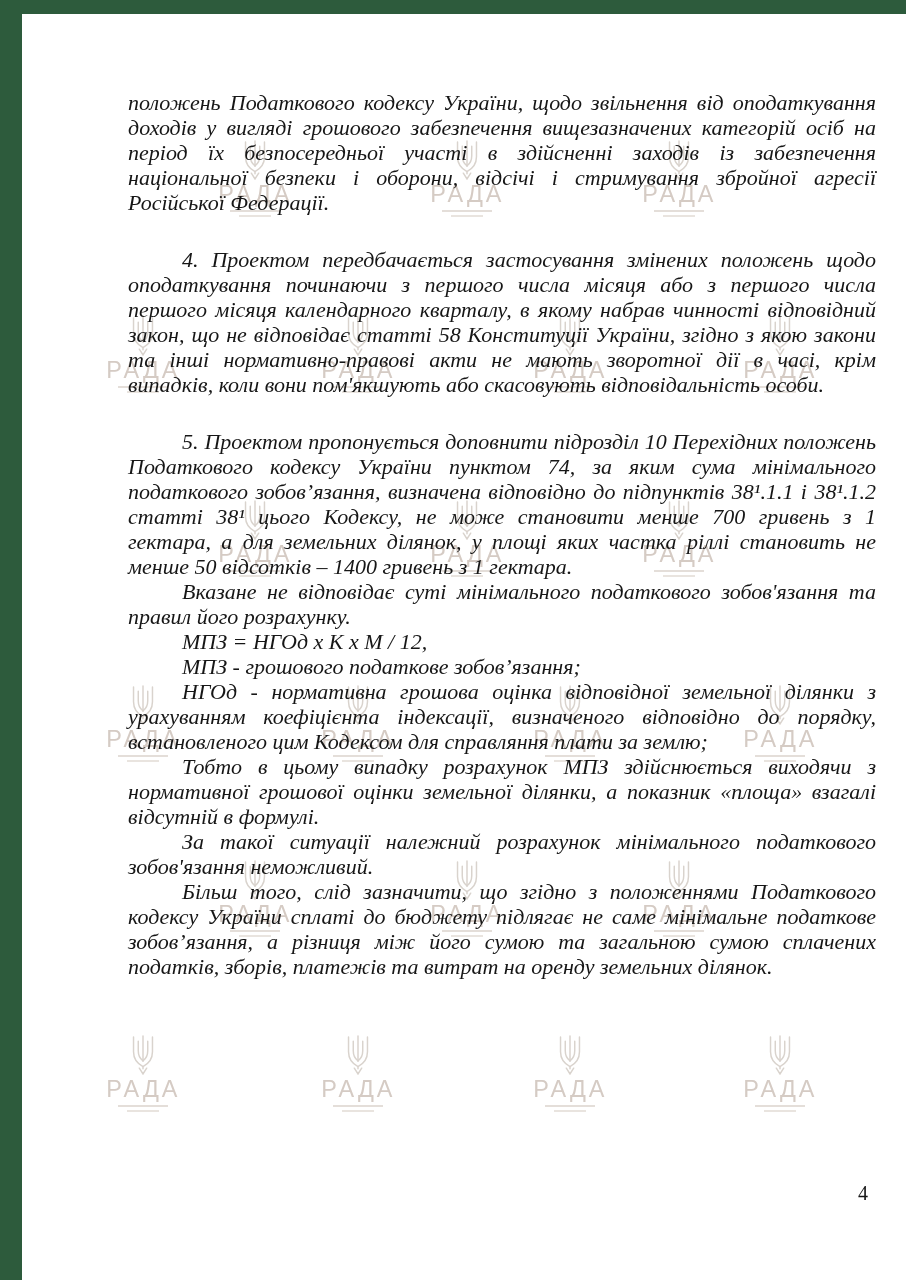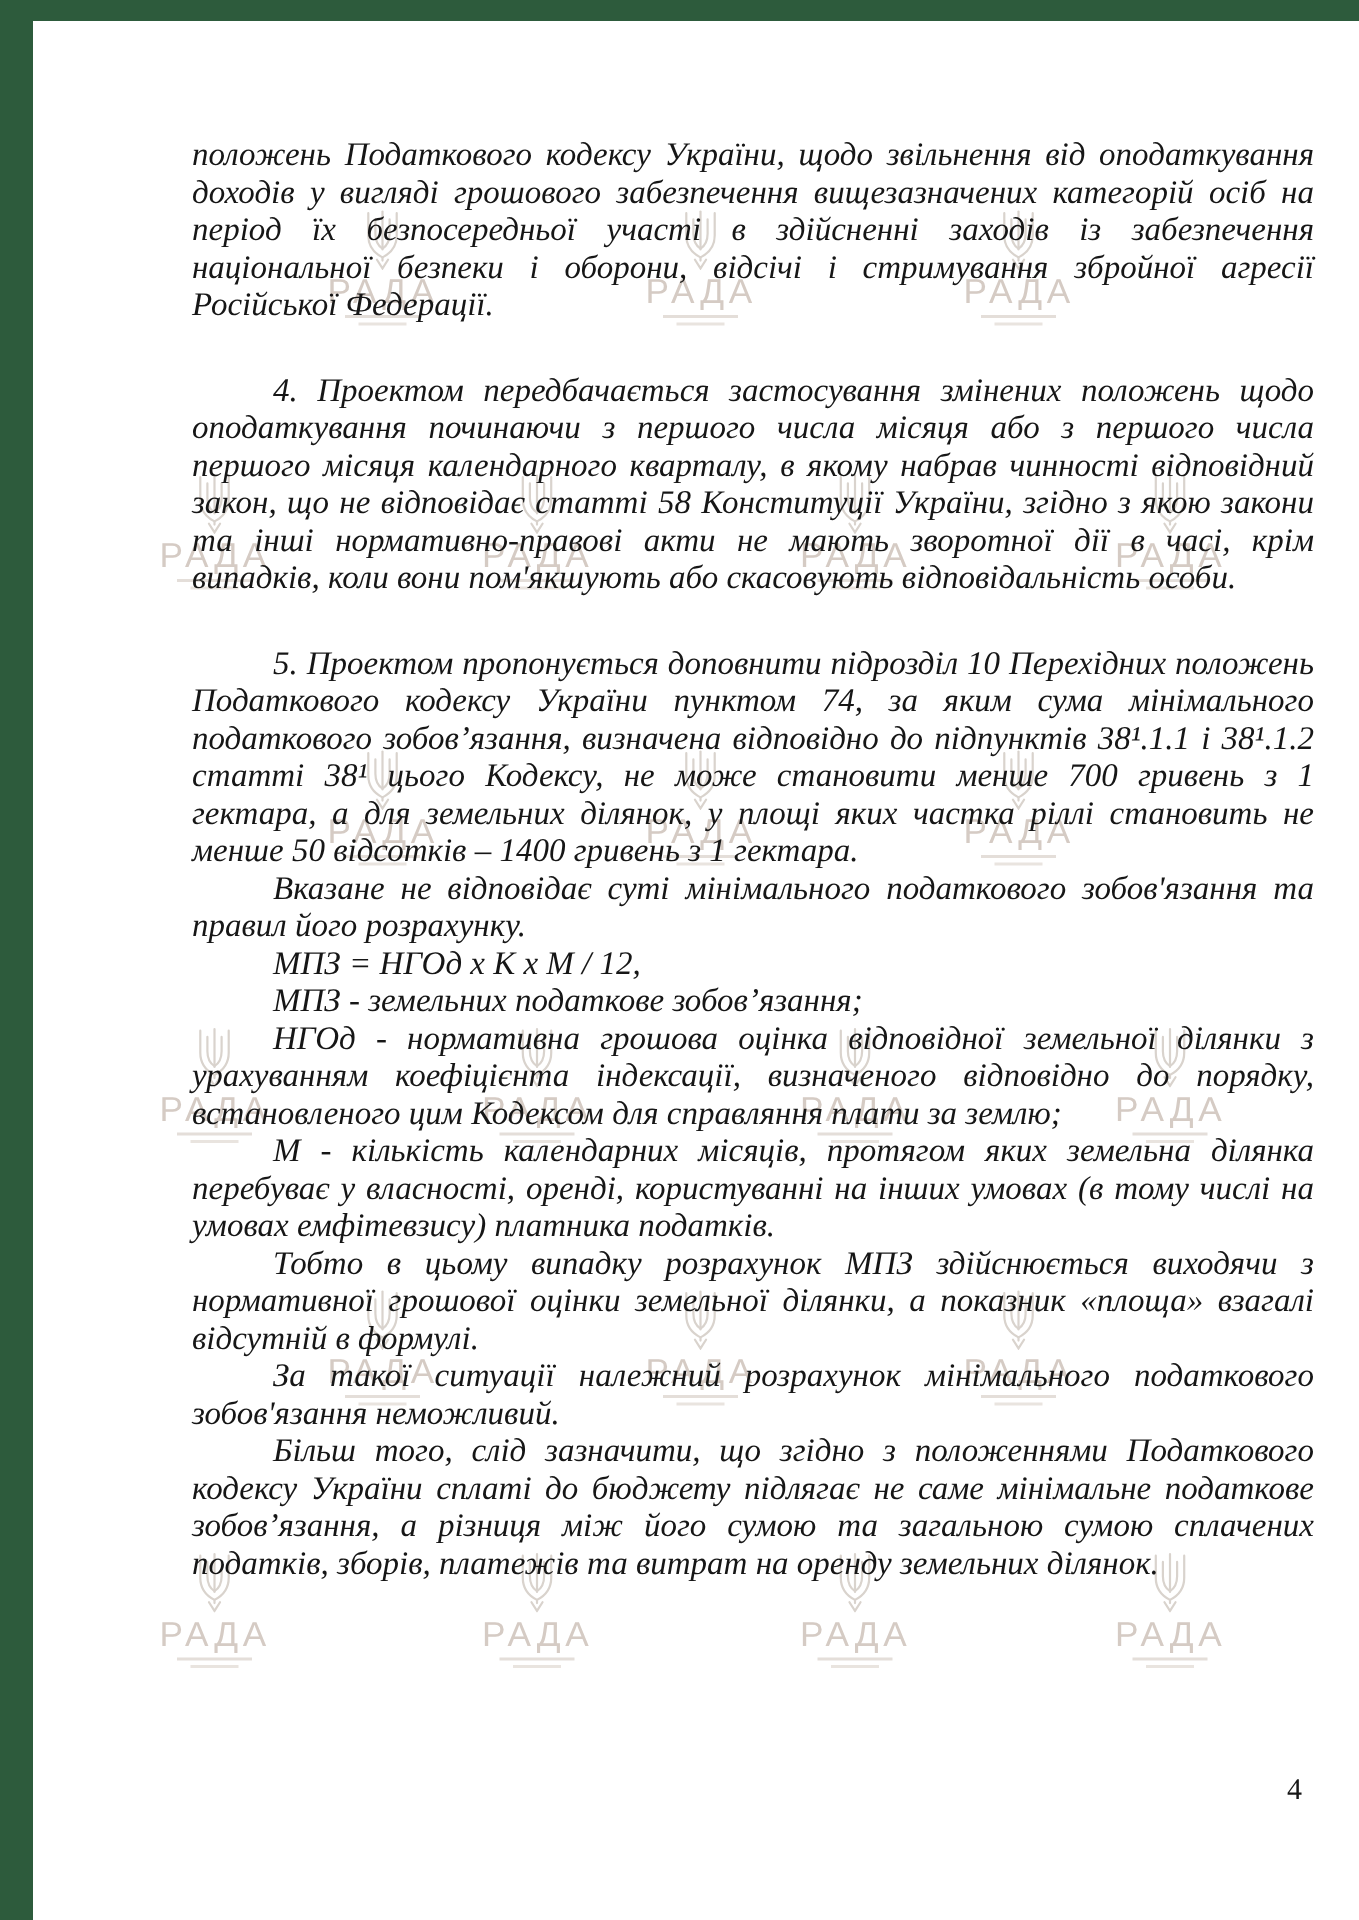--- a/index.html
+++ b/index.html
@@ -278,22 +278,21 @@
     <div class="cap2"></div>
   </div>
     </div>
 
   <div id="textblock" style="color: rgb(22, 22, 22); font-style: italic;">
       <p class="body">положень Податкового кодексу України, щодо звільнення від оподаткування доходів у вигляді грошового забезпечення вищезазначених категорій осіб на період їх безпосередньої участі в здійсненні заходів із забезпечення національної безпеки і оборони, відсічі і стримування збройної агресії Російської Федерації.</p>
       <p class="body indent gap">4. Проектом передбачається застосування змінених положень щодо оподаткування починаючи з першого числа місяця або з першого числа першого місяця календарного кварталу, в якому набрав чинності відповідний закон, що не відповідає статті 58 Конституції України, згідно з якою закони та інші нормативно-правові акти не мають зворотної дії в часі, крім випадків, коли вони пом'якшують або скасовують відповідальність особи.</p>
       <p class="body indent gap">5. Проектом пропонується доповнити підрозділ 10 Перехідних положень Податкового кодексу України пунктом 74, за яким сума мінімального податкового зобов’язання, визначена відповідно до підпунктів 38¹.1.1 і 38¹.1.2 статті 38¹ цього Кодексу, не може становити менше 700 гривень з 1 гектара, а для земельних ділянок, у площі яких частка ріллі становить не менше 50 відсотків – 1400 гривень з 1 гектара.</p>
       <p class="body indent">Вказане не відповідає суті мінімального податкового зобов'язання та правил його розрахунку.</p>
       <p class="line indent">МПЗ = НГОд х К х М / 12,</p>
-      <p class="line indent">МПЗ - земельних податкове зобов’язання;</p>
+      <p class="line indent">МПЗ - грошового податкове зобов’язання;</p>
       <p class="body indent">НГОд - нормативна грошова оцінка відповідної земельної ділянки з урахуванням коефіцієнта індексації, визначеного відповідно до порядку, встановленого цим Кодексом для справляння плати за землю;</p>
-      <p class="body indent">М - кількість календарних місяців, протягом яких земельна ділянка перебуває у власності, оренді, користуванні на інших умовах (в тому числі на умовах емфітевзису) платника податків.</p>
       <p class="body indent">Тобто в цьому випадку розрахунок МПЗ здійснюється виходячи з нормативної грошової оцінки земельної ділянки, а показник «площа» взагалі відсутній в формулі.</p>
       <p class="body indent">За такої ситуації належний розрахунок мінімального податкового зобов'язання неможливий.</p>
       <p class="body indent">Більш того, слід зазначити, що згідно з положеннями Податкового кодексу України сплаті до бюджету підлягає не саме мінімальне податкове зобов’язання, а різниця між його сумою та загальною сумою сплачених податків, зборів, платежів та витрат на оренду земельних ділянок.</p>
     </div>
 
   <div id="pagenum" style="color: rgb(22, 22, 22);">4</div>
 </div>
 
 </body></html>

